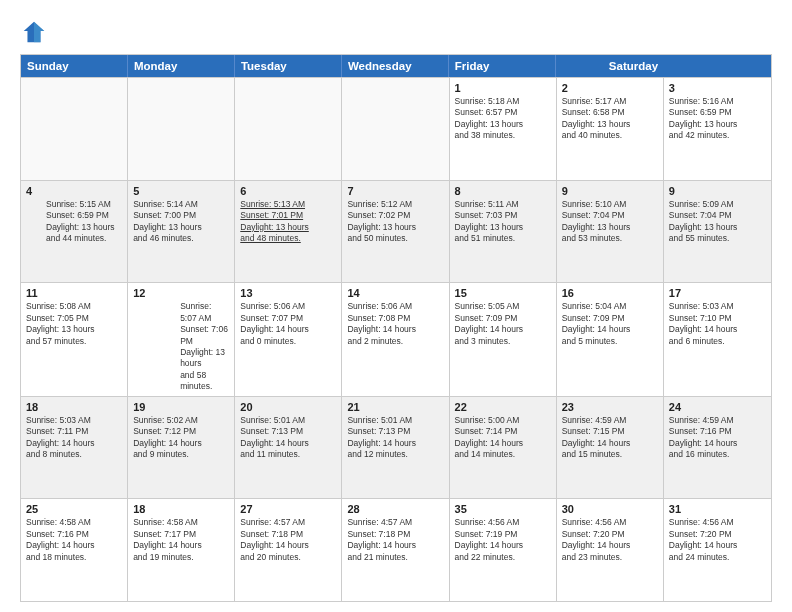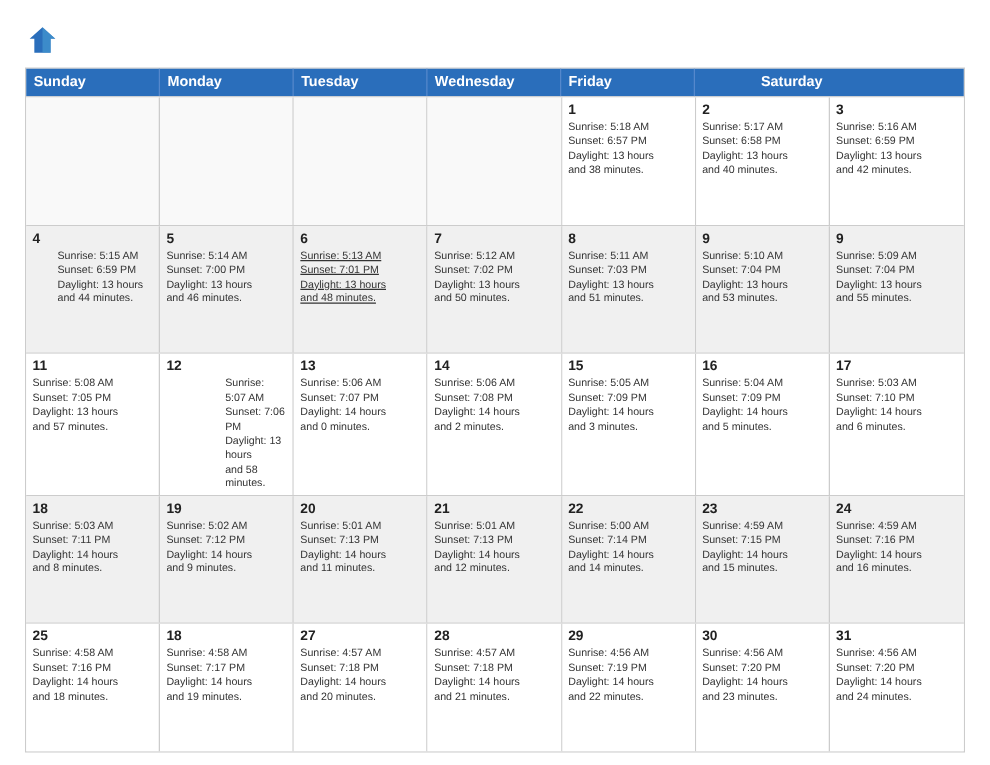--- a/index.html
+++ b/index.html
@@ -342,21 +342,21 @@
 and 20 minutes.</div>
           </div>
           <div class="cal-cell">
             <div class="day-num">28</div>
             <div class="cell-text" style="white-space: pre-line;">Sunrise: 4:57 AM
 Sunset: 7:18 PM
 Daylight: 14 hours
 and 21 minutes.</div>
           </div>
           <div class="cal-cell">
-            <div class="day-num">29</div>
+            <div class="day-num">35</div>
             <div class="cell-text" style="white-space: pre-line;">Sunrise: 4:56 AM
 Sunset: 7:19 PM
 Daylight: 14 hours
 and 22 minutes.</div>
           </div>
           <div class="cal-cell">
             <div class="day-num">30</div>
             <div class="cell-text" style="white-space: pre-line;">Sunrise: 4:56 AM
 Sunset: 7:20 PM
 Daylight: 14 hours

